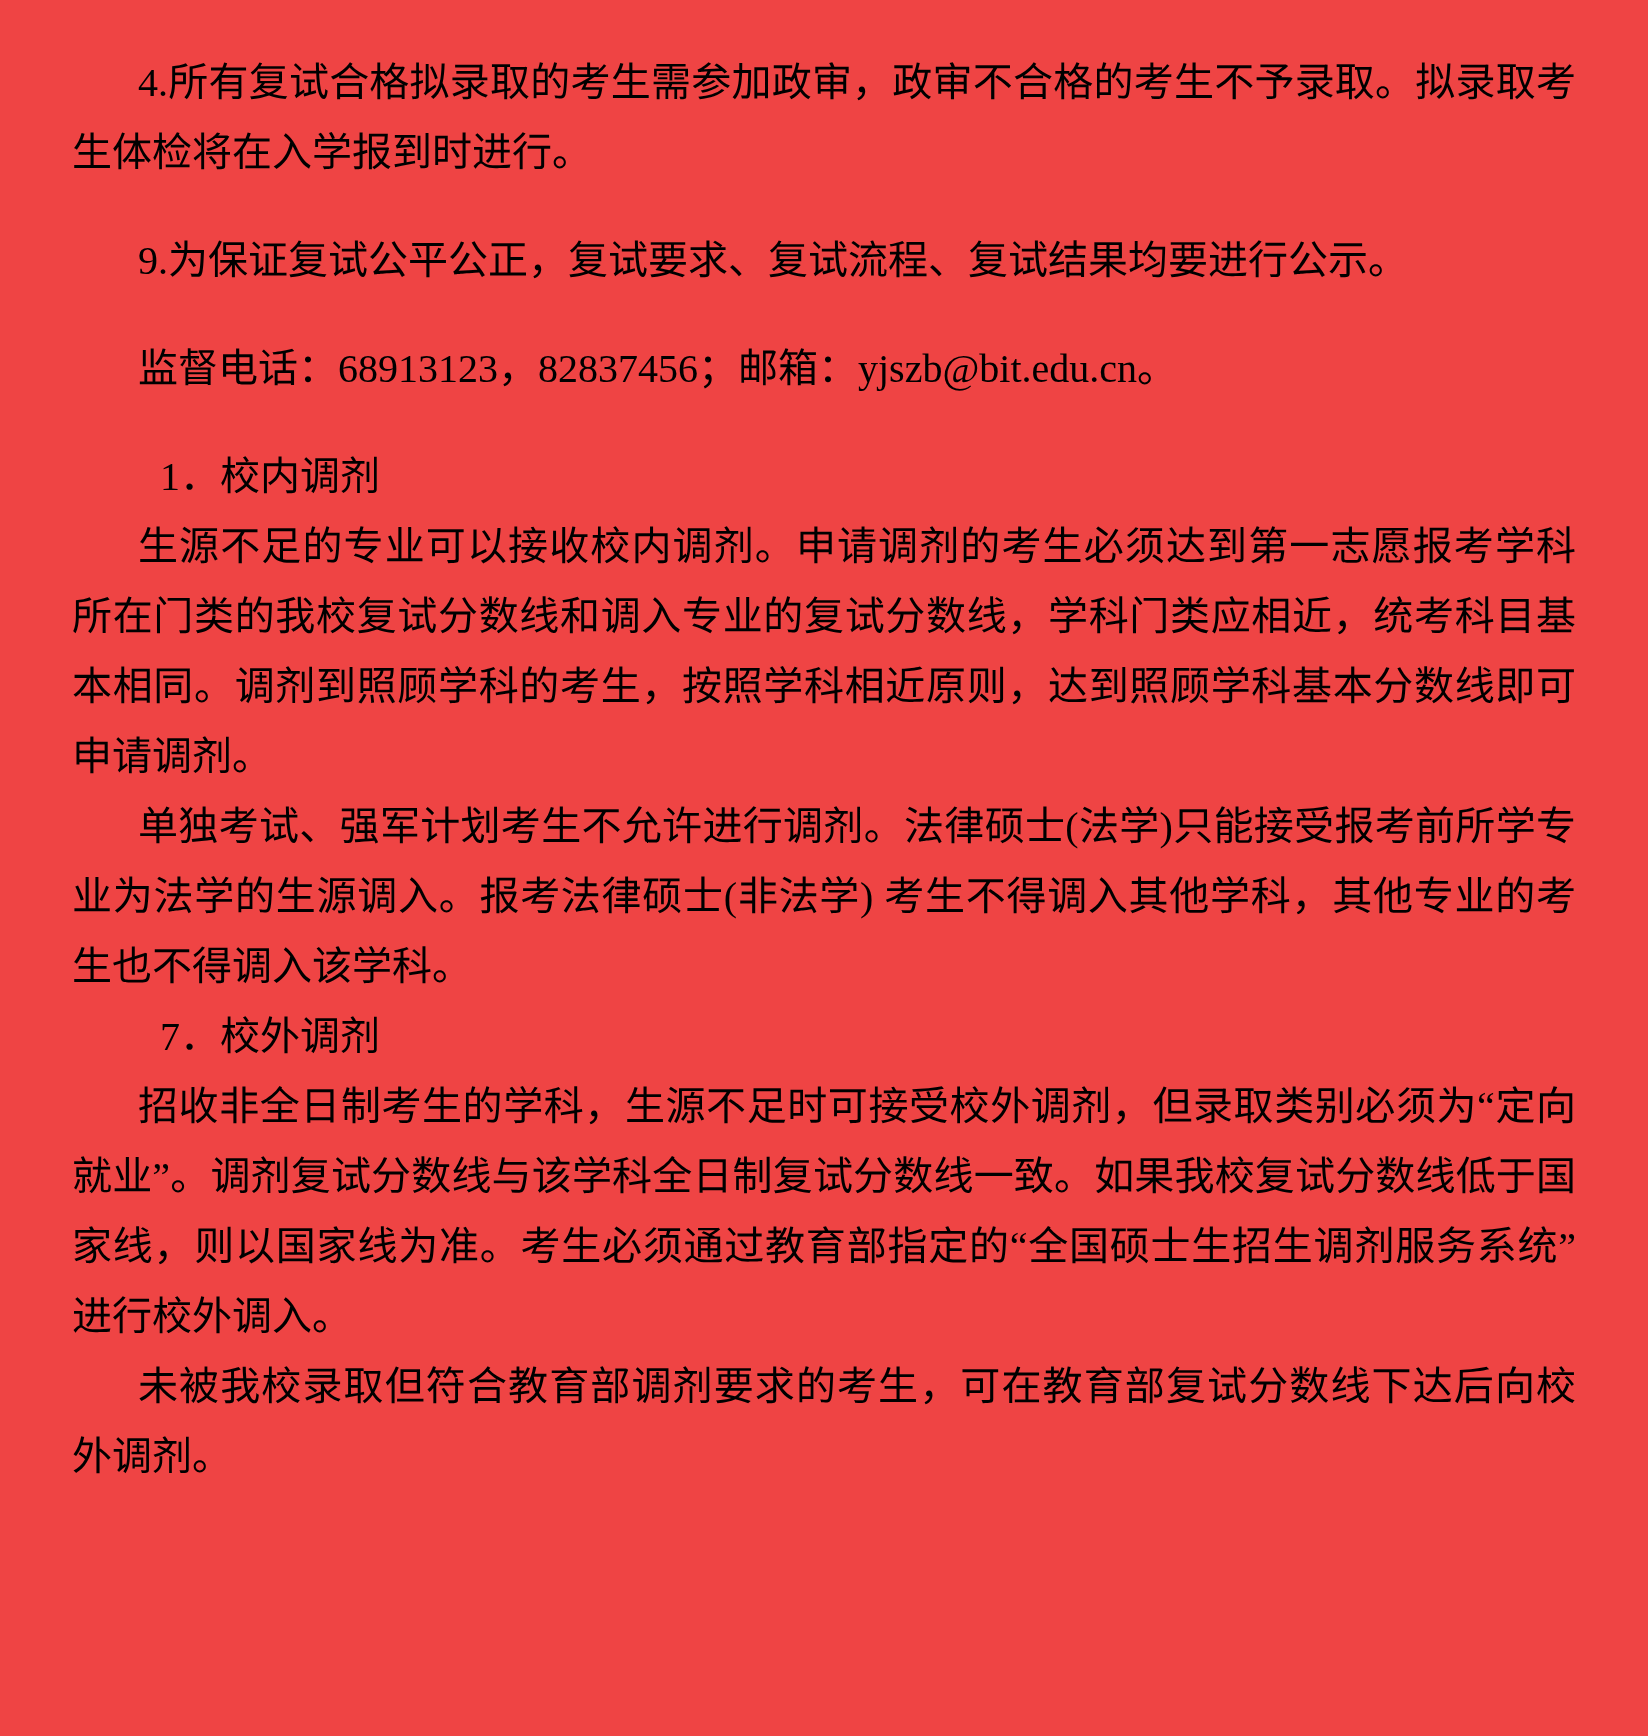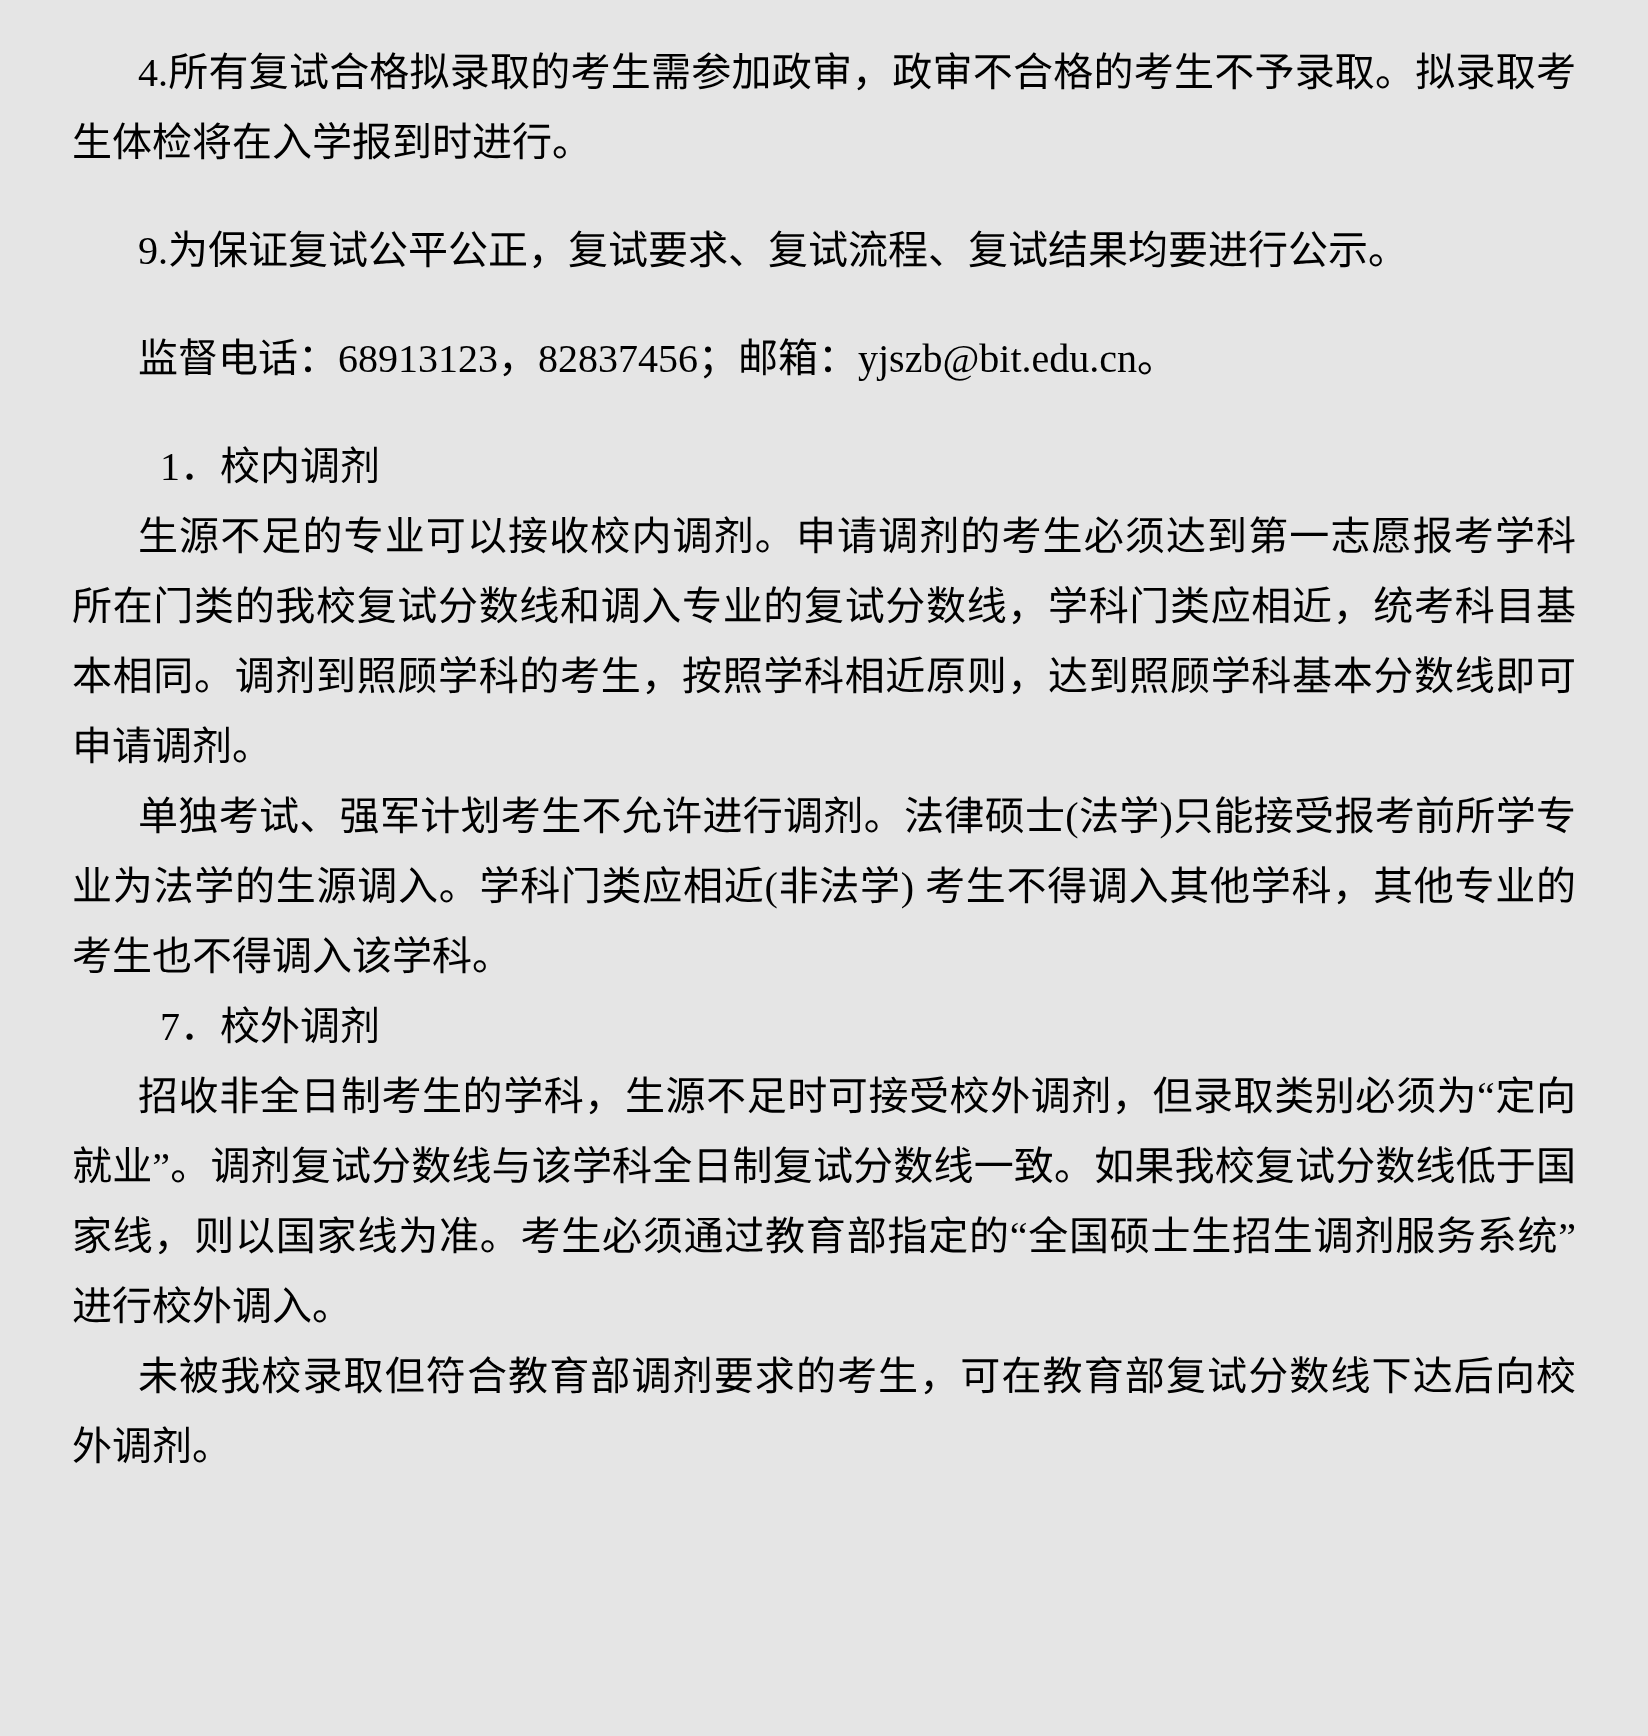--- a/index.html
+++ b/index.html
@@ -5,23 +5,23 @@
   html, body {
     margin: 0;
     padding: 0;
     background: #ffffff;
   }
   .doc-page {
     position: relative;
     width: 1648px;
     height: 1736px;
     box-sizing: border-box;
-    background: #e5e5e5;
+    background: #ef4444;
     color: #000000;
-    padding: 38px 72px 0 72px;
+    padding: 48px 72px 0 72px;
     font-family: "Liberation Serif", "DejaVu Serif", serif;
     font-size: 40px;
     line-height: 70px;
     overflow: hidden;
   }
   .doc-page p {
     margin: 0;
     text-align: justify;
     text-justify: inter-character;
     text-indent: 66px;
@@ -46,20 +46,20 @@
   <p class="sp">9.为保证复试公平公正，复试要求、复试流程、复试结果均要进行公示。</p>
 
   <p class="sp">监督电话：68913123，82837456；邮箱：yjszb@bit.edu.cn。</p>
 
 
   <p class="sp sub">1．校内调剂</p>
 
   <p>生源不足的专业可以接收校内调剂。申请调剂的考生必须达到第一志愿报考学科所在门类的我校复试分数线和调入专业的复试分数线，学科门类应相近，统考科目基本相同。调剂到照顾学科的考生，按照学科相近原则，达到照顾学科基本分数线即可申请调剂。</p>
 
 
-  <p>单独考试、强军计划考生不允许进行调剂。法律硕士(法学)只能接受报考前所学专业为法学的生源调入。学科门类应相近(非法学) 考生不得调入其他学科，其他专业的考生也不得调入该学科。</p>
+  <p>单独考试、强军计划考生不允许进行调剂。法律硕士(法学)只能接受报考前所学专业为法学的生源调入。报考法律硕士(非法学) 考生不得调入其他学科，其他专业的考生也不得调入该学科。</p>
 
   <p class="sub">7．校外调剂</p>
 
   <p>招收非全日制考生的学科，生源不足时可接受校外调剂，但录取类别必须为“定向就业”。调剂复试分数线与该学科全日制复试分数线一致。如果我校复试分数线低于国家线，则以国家线为准。考生必须通过教育部指定的“全国硕士生招生调剂服务系统”进行校外调入。</p>
 
   <p>未被我校录取但符合教育部调剂要求的考生，可在教育部复试分数线下达后向校外调剂。</p>
 </div>
 
 </body></html>

